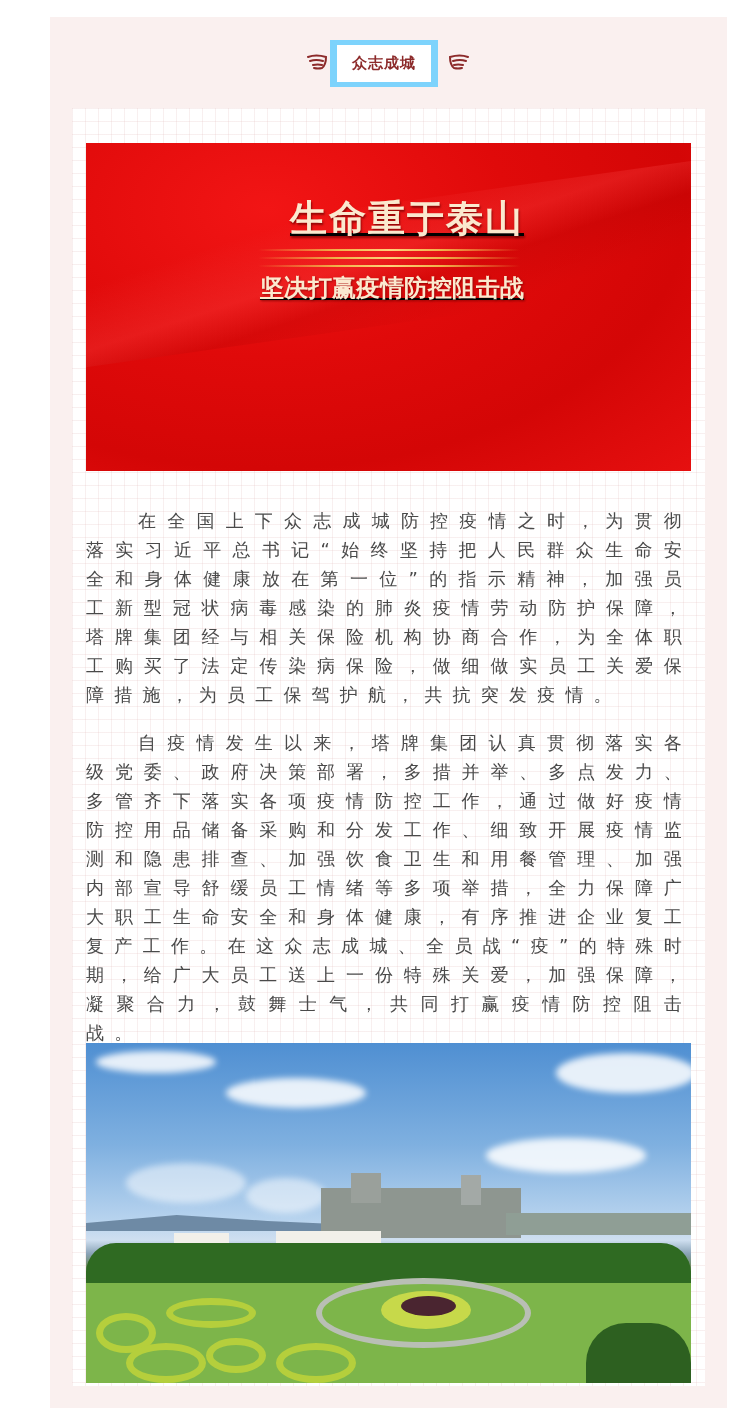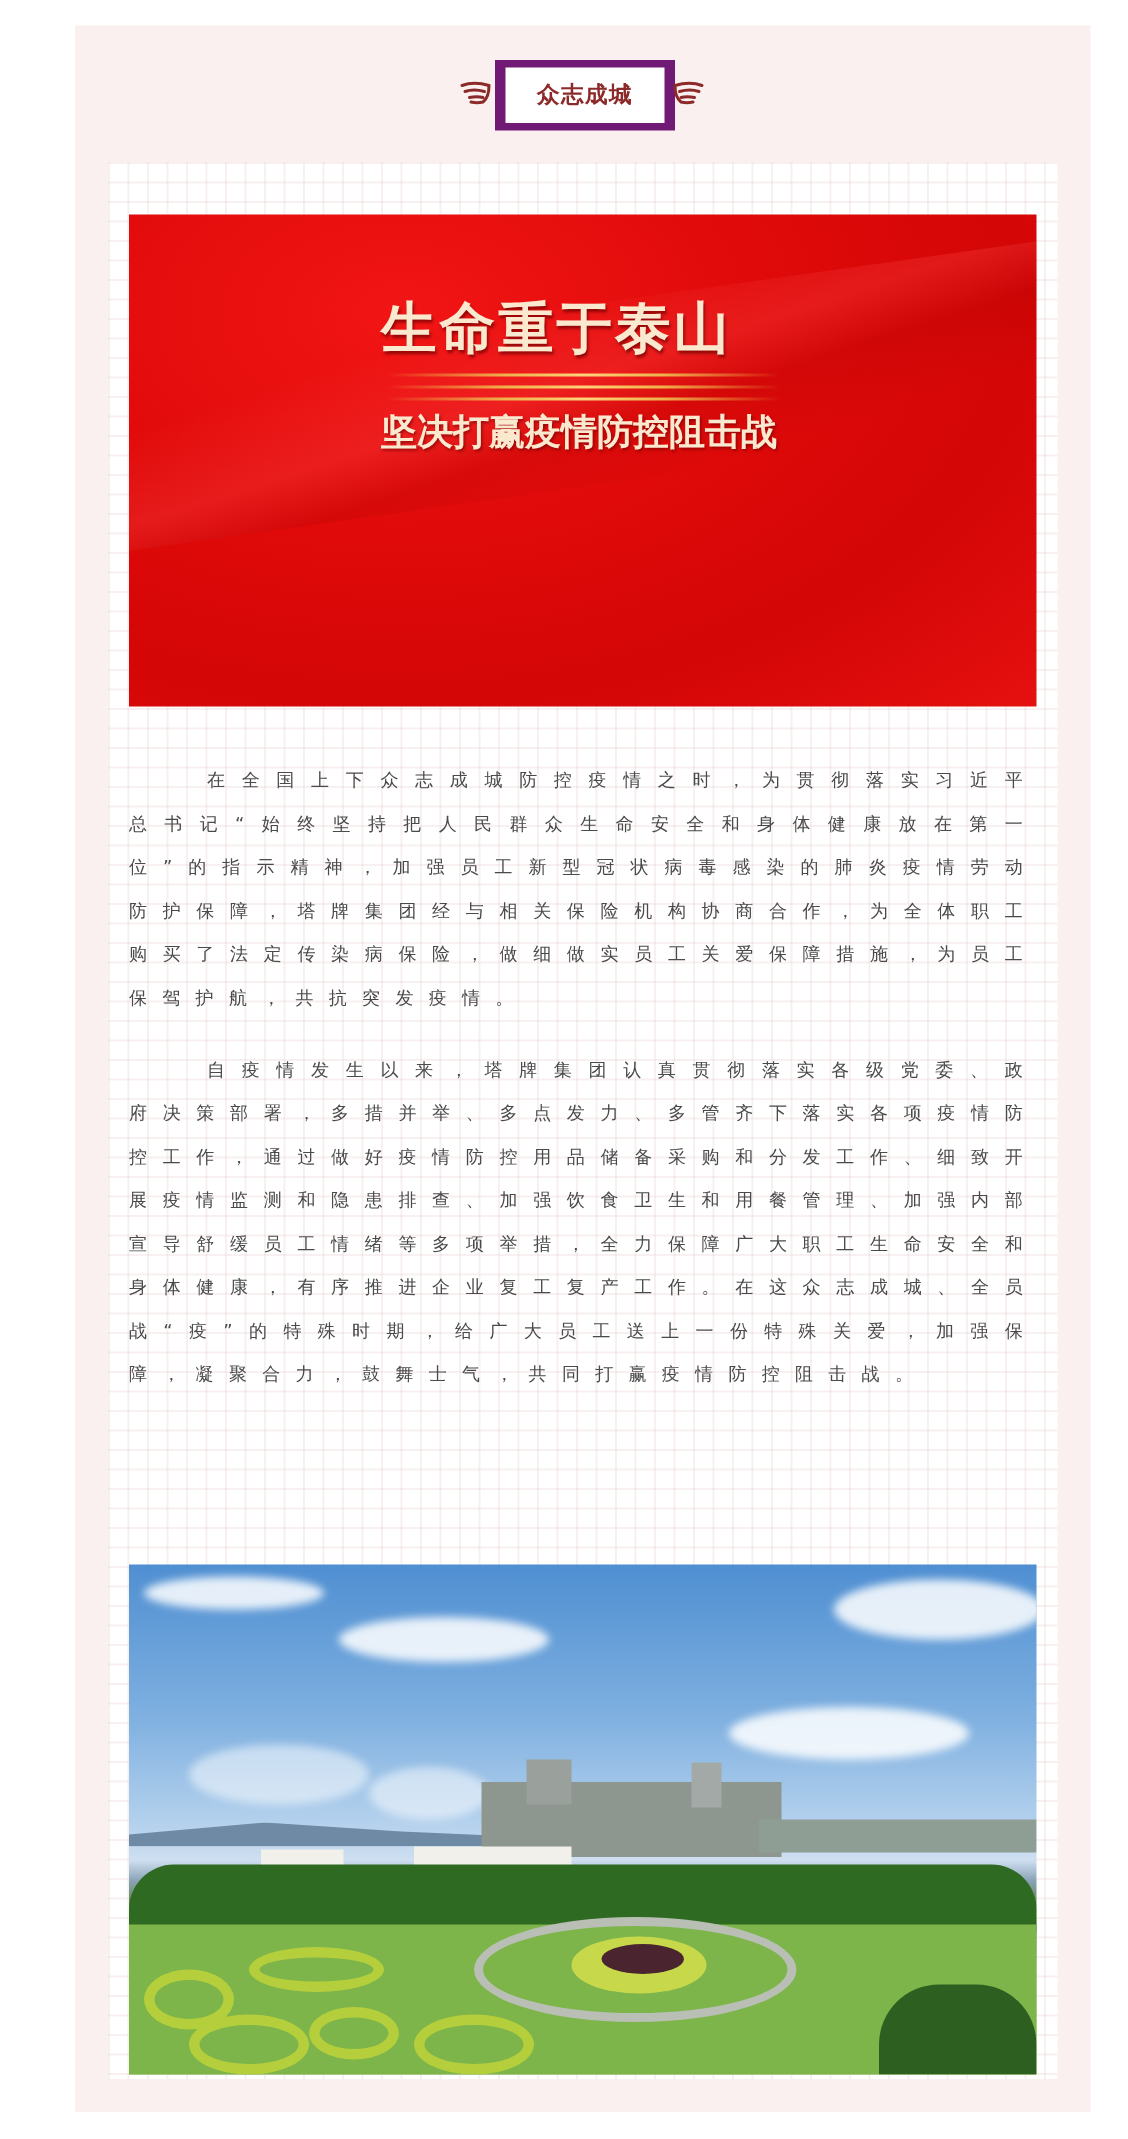--- a/index.html
+++ b/index.html
@@ -9,22 +9,22 @@
   }
   .outer {
     position: absolute; left: 50px; top: 17px; width: 677px; height: 1391px;
     background: #faf0ef;
   }
   .title-wrap {
     position: absolute; left: 260px; top: 23px; width: 160px; height: 47px;
     display: flex; align-items: center; justify-content: center;
   }
   .title-box {
-    position: absolute; left: 20px; top: 0; width: 120px; height: 47px;
-    background: #701a75; box-sizing: border-box; padding: 5px 7px;
+    position: absolute; left: 20px; top: 0; width: 108px; height: 47px;
+    background: #7dd3fc; box-sizing: border-box; padding: 5px 7px;
   }
   .title-inner {
     width: 100%; height: 100%; background: #ffffff;
     display: flex; align-items: center; justify-content: center;
     color: #8c2a2a; font-size: 15px; font-weight: bold; letter-spacing: 1px;
   }
   .wing { position: absolute; top: 13px; width: 22px; height: 20px; }
   .wing.left { left: -4px; }
   .wing.right { left: 138px; }
   .inner {
@@ -40,21 +40,22 @@
     background: radial-gradient(ellipse at 30% 20%, #f21515 0%, #e00a0a 40%, #d40606 70%, #e61010 100%);
     overflow: hidden;
   }
   .banner .fold {
     position: absolute; left: -40px; top: 60px; width: 700px; height: 120px;
     background: linear-gradient(170deg, rgba(255,60,60,0.0) 20%, rgba(255,80,80,0.25) 45%, rgba(160,0,0,0.18) 60%, rgba(255,60,60,0) 80%);
     transform: rotate(-8deg);
   }
   .banner-lines {
     position: absolute; left: 168px; top: 52px; width: 270px;
-    text-align: left;
+    text-align: right;
+    text-decoration: underline;
   }
   .bline {
     color: #fbe9cf; font-weight: bold; font-size: 37px; letter-spacing: 2px;
     line-height: 48px; height: 48px;
     text-shadow: 1px 2px 2px rgba(110,0,0,0.7);
     white-space: nowrap;
   }
   .bdiv {
     height: 2px; margin: 6px 4px 6px 4px;
     background: linear-gradient(to right, rgba(240,170,60,0), #f0b24a 30%, #ffd27a 50%, #f0b24a 70%, rgba(240,170,60,0));
@@ -62,21 +63,21 @@
   .bsub {
     color: #fbe9cf; font-weight: bold; font-size: 24px; line-height: 30px; margin-top: 6px;
     letter-spacing: 0px; white-space: nowrap;
     text-shadow: 1px 1px 2px rgba(110,0,0,0.6);
   }
   .article {
     position: absolute; left: 14px; top: 398px; width: 606px;
   }
   .article p {
     margin: 0 0 19px 0;
-    color: #4a4a4a; font-size: 12px; line-height: 29px;
+    color: #4a4a4a; font-size: 18px; line-height: 29px;
     letter-spacing: 10.2px; text-indent: 52px; text-align: justify;
     font-family: "DejaVu Sans", "Liberation Sans", sans-serif;
   }
   .photo {
     position: absolute; left: 14px; top: 935px; width: 605px; height: 340px;
     overflow: hidden;
     background: linear-gradient(to bottom, #4f8fd2 0%, #7fb0e0 30%, #b7d3ee 52%, #cfdff0 58%, #8aa3b7 62%, #6c8a5a 66%, #3f7a30 72%, #6da93c 80%, #78b143 100%);
   }
   .cloud { position: absolute; background: rgba(255,255,255,0.85); border-radius: 50%; filter: blur(3px); }
   .mountain { position: absolute; background: #6e8aa5; }

